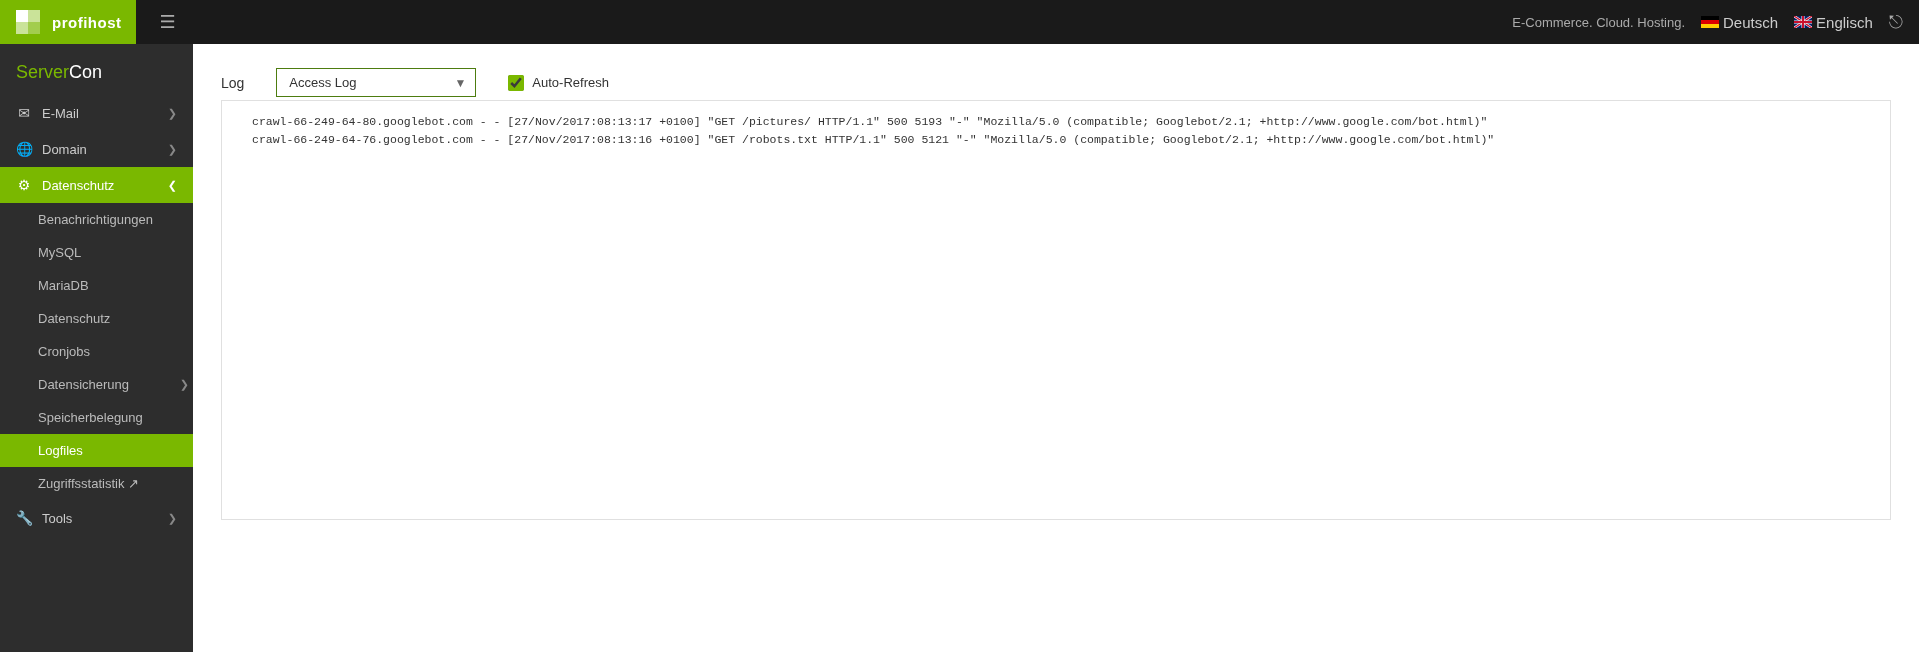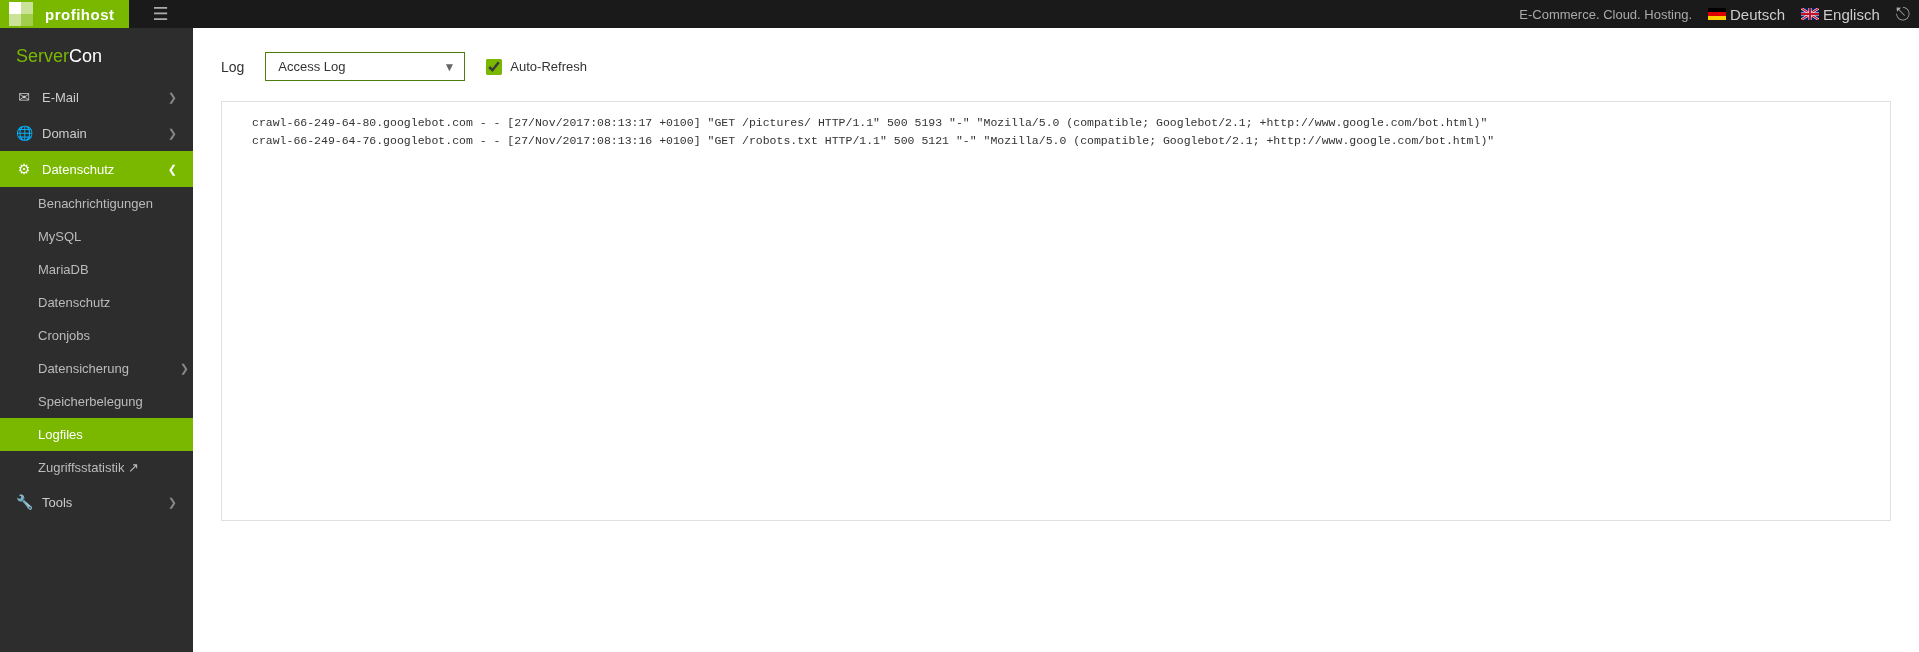--- a/index.html
+++ b/index.html
@@ -1,24 +1,24 @@
 <!DOCTYPE html>
 <html><head>
   <meta charset="utf-8">
   <style>
     * { margin: 0; padding: 0; box-sizing: border-box; }
     body { font-family: 'Segoe UI', Arial, sans-serif; font-size: 13px; background: #f0f0f0; display: flex; flex-direction: column; height: 100vh; overflow: hidden; }
 
     
     .top-header {
       background: #1a1a1a;
-      height: 28px;
-      display: flex;
-      align-items: center;
-      padding: 0 9px;
+      height: 44px;
+      display: flex;
+      align-items: center;
+      padding: 0 16px;
       gap: 16px;
       flex-shrink: 0;
     }
     .logo-area {
       display: flex;
       align-items: center;
       gap: 10px;
       background: #7ab800;
       padding: 0 14px;
       height: 44px;
@@ -126,22 +126,22 @@
       flex: 1;
       background: white;
       overflow-y: auto;
       padding: 24px 28px;
     }
 
     
     .log-controls {
       display: flex;
       align-items: center;
-      gap: 21px;
-      margin-bottom: 20px;
+      gap: 32px;
+      margin-bottom: 3px;
     }
     .log-label {
       font-size: 14px;
       color: #333;
       font-weight: 500;
     }
     .log-select-wrapper {
       position: relative;
       display: flex;
       align-items: center;

